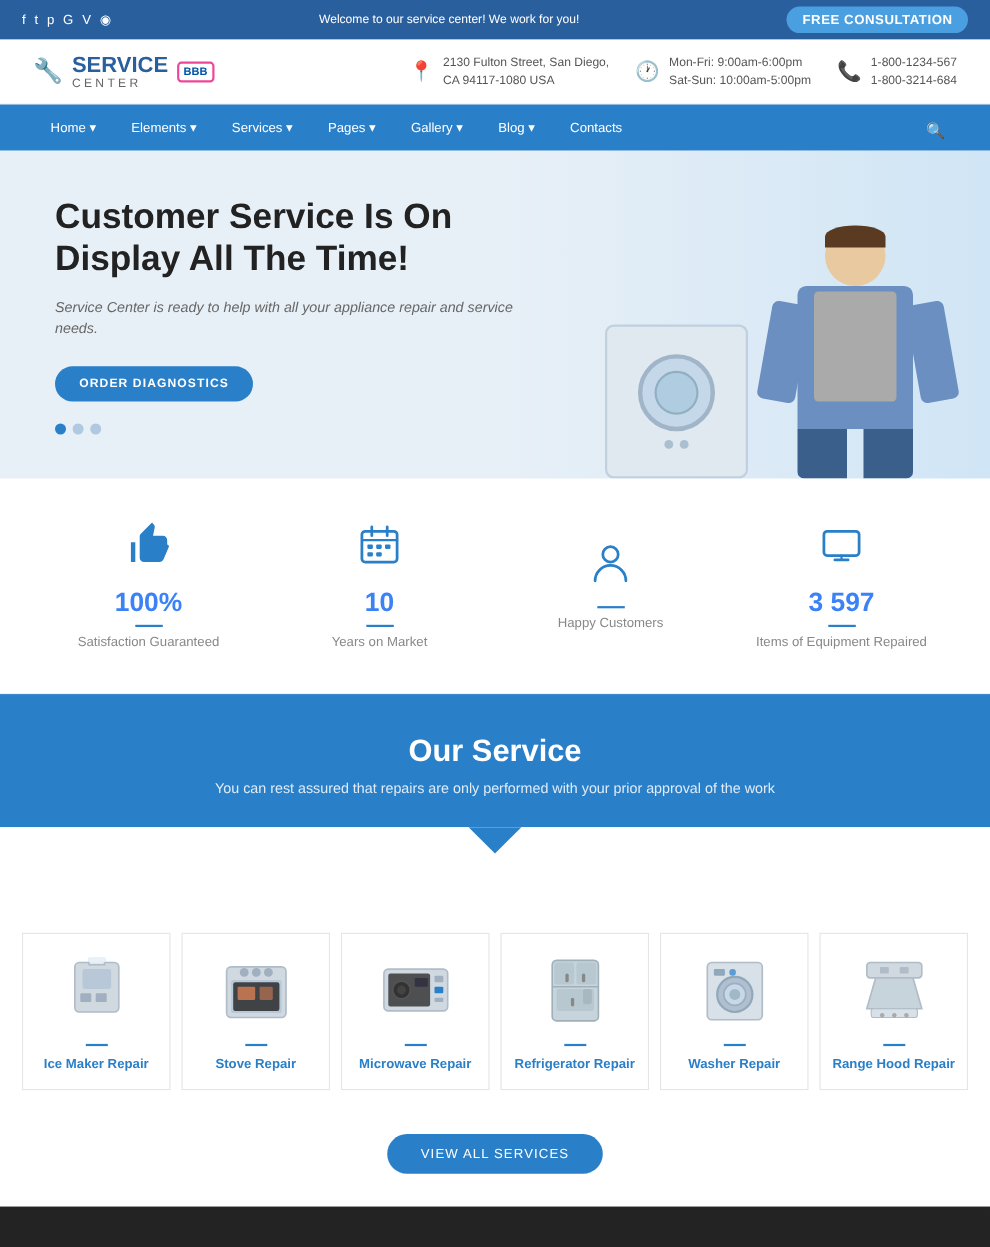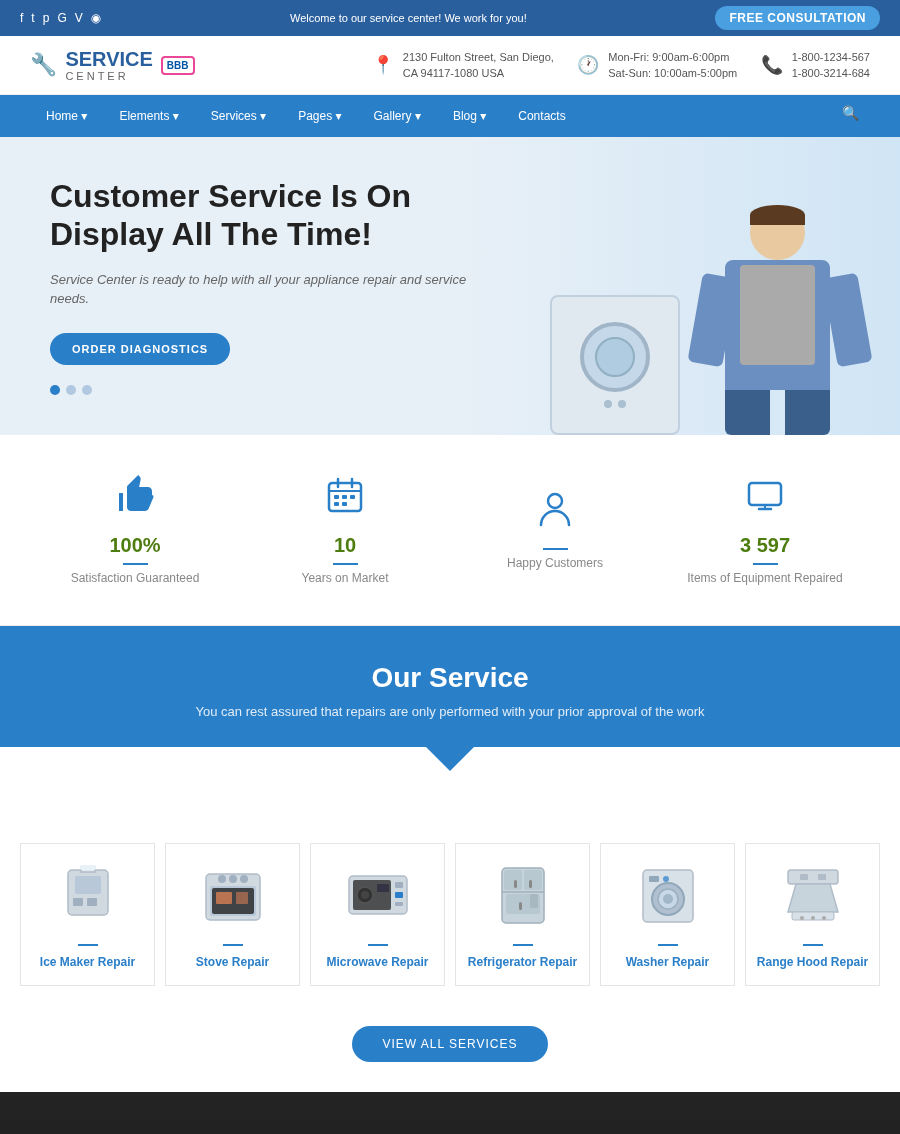--- a/index.html
+++ b/index.html
@@ -48,21 +48,21 @@
     .header-info { display: flex; align-items: center; gap: 24px; }
     .header-info-item { display: flex; align-items: center; gap: 8px; }
     .header-info-icon { color: #2a7fc9; font-size: 18px; }
     .header-info-text { font-size: 11px; color: #555; line-height: 1.5; }
 
     
     .navbar {
       background: #2a7fc9;
       padding: 0 30px;
       display: flex;
-      align-items: flex-start;
+      align-items: flex-end;
       justify-content: space-between;
     }
     .nav-links { display: flex; align-items: center; }
     .nav-links a {
       color: #fff;
       text-decoration: none;
       font-size: 12px;
       padding: 14px 16px;
       display: inline-block;
       cursor: pointer;
@@ -102,21 +102,21 @@
     .stats {
       background: #fff;
       padding: 40px 30px;
       display: flex;
       justify-content: space-around;
       align-items: center;
       border-bottom: 1px solid #eee;
     }
     .stat-item { text-align: center; flex: 1; }
     .stat-icon { font-size: 36px; color: #2a7fc9; margin-bottom: 10px; }
-    .stat-number { font-size: 20px; font-weight: 900; color: #4d7c0f; margin-bottom: 6px; }
+    .stat-number { font-size: 24px; font-weight: 900; color: #3b82f6; margin-bottom: 6px; }
     .stat-divider { width: 25px; height: 2px; background: #2a7fc9; margin: 6px auto; }
     .stat-label { font-size: 12px; color: #888; }
 
     
     .services-header {
       background: #2a7fc9;
       text-align: center;
       padding: 36px 20px 28px;
     }
     .services-header h2 { color: #fff; font-size: 28px; font-weight: bold; margin-bottom: 10px; }

